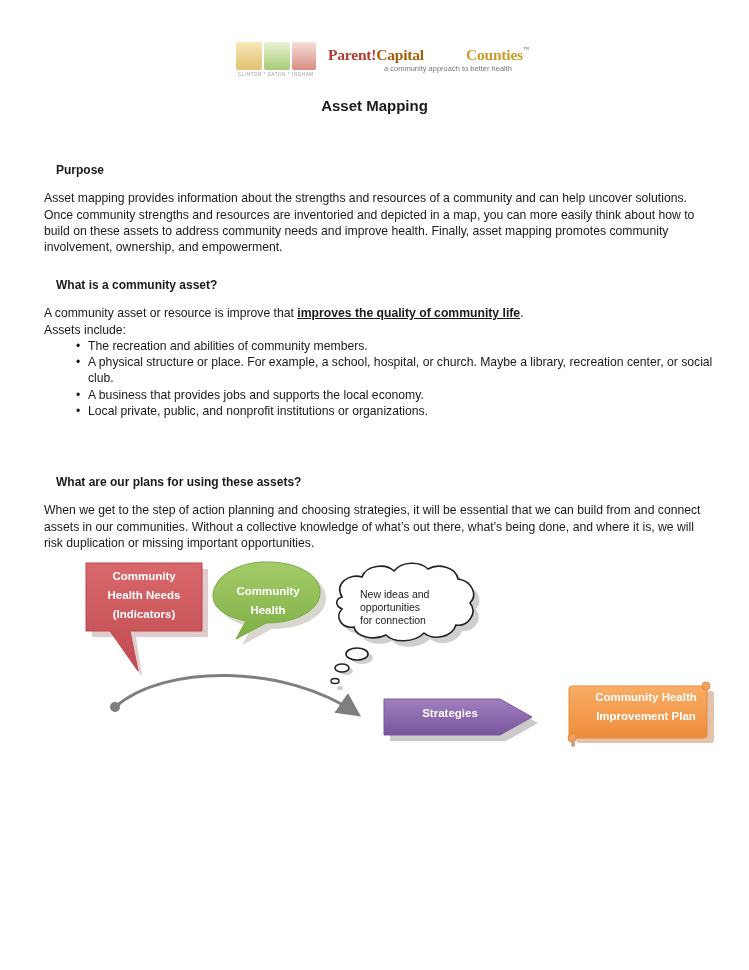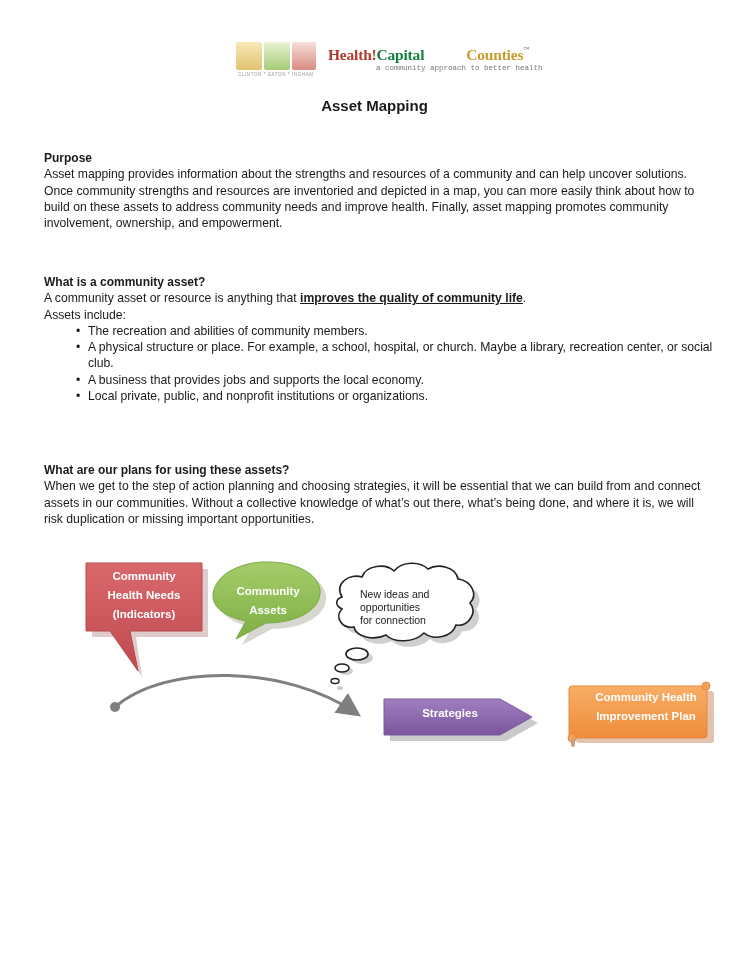--- a/index.html
+++ b/index.html
@@ -3,65 +3,65 @@
 <meta charset="utf-8">
 <style>
   html, body { margin: 0; padding: 0; background: #ffffff; }
   body { width: 749px; height: 970px; position: relative; overflow: hidden;
          font-family: "Liberation Sans", "DejaVu Sans", sans-serif; color: #1a1a1a; }
   .logo { position: absolute; left: 236px; top: 42px; width: 260px; height: 36px; }
   .logo-img { position: absolute; top: 0; width: 26px; height: 28px; border-radius: 2px; opacity: .8; }
   .logo-text { position: absolute; left: 92px; top: 4px; font-family: "Liberation Serif", serif;
                font-weight: bold; font-size: 15.5px; letter-spacing: -0.2px; white-space: nowrap; }
   .logo-text .t1 { color: #b03a2e; }
-  .logo-text .t2 { color: #15803d; }
+  .logo-text .t2 { color: #a16207; }
   .logo-text .t3 { color: #c89b2a; padding-left: 42px; }
-  .logo-tag { position: absolute; left: 140px; top: 22px; font-family: Liberation Mono, monospace;
+  .logo-tag { position: absolute; left: 148px; top: 22px; font-family: Liberation Sans, sans-serif;
               font-size: 7.5px; color: #777; white-space: nowrap; }
   .logo-caption { position: absolute; left: 2px; top: 30px; font-size: 4.5px; color: #999; letter-spacing: .6px; white-space: nowrap; }
 
   .title { position: absolute; left: 0; width: 749px; top: 97px; text-align: center;
            font-weight: bold; font-size: 15px; }
   .doc { position: absolute; left: 44px; width: 670px; font-size: 12.2px; line-height: 16.3px; }
-  .doc h3 { margin: 0; font-size: 12px; font-weight: bold; }
+  .doc h3 { margin: 12px; font-size: 12px; font-weight: bold; }
   .doc p { margin: 0; }
   .doc u b { text-decoration: underline; }
   .bullets { margin: 0; padding: 0; list-style: none; }
   .bullets li { position: relative; padding-left: 44px; text-indent: -12px; }
   .bullets li .dot { display: inline-block; width: 12px; text-indent: 0; }
 
   .diagram { position: absolute; left: 16px; top: 555px; width: 749px; height: 200px; }
   .shape-label { position: absolute; text-align: center; font-weight: bold; color: #fff;
                  font-size: 11.5px; line-height: 19px; }
   .cloud-label { position: absolute; font-size: 10.5px; line-height: 13px; color: #222; }
 </style>
 </head>
 <body>
 
 <div class="logo">
   <div class="logo-img" style="left:0;background:linear-gradient(180deg,#f6e3a8,#d9b34c);"></div>
   <div class="logo-img" style="left:28px;background:linear-gradient(180deg,#e3efc7,#8fbf55);"></div>
   <div class="logo-img" style="left:56px;width:24px;background:linear-gradient(180deg,#f4d7d2,#cf6f63);"></div>
   <div class="logo-caption">CLINTON * EATON * INGHAM</div>
   <div class="logo-text">
-    <span class="t1">Health!</span><span class="t2">Capital</span><span class="t3">Counties</span><span style="font-size:6px;color:#888;vertical-align:top;">™</span>
+    <span class="t1">Parent!</span><span class="t2">Capital</span><span class="t3">Counties</span><span style="font-size:6px;color:#888;vertical-align:top;">™</span>
   </div>
   <div class="logo-tag">a community approach to better health</div>
 </div>
 
 <div class="title">Asset Mapping</div>
 
 <div class="doc" style="top:150px;">
   <h3>Purpose</h3>
   <p>Asset mapping provides information about the strengths and resources of a community and can help uncover solutions. Once community strengths and resources are inventoried and depicted in a map, you can more easily think about how to build on these assets to address community needs and improve health. Finally, asset mapping promotes community involvement, ownership, and empowerment.</p>
 </div>
 
-<div class="doc" style="top:274px;">
+<div class="doc" style="top:265px;">
   <h3>What is a community asset?</h3>
-  <p><span>A community asset or resource is anything that </span><u><b>improves the quality of community life</b></u><span>.</span></p>
+  <p><span>A community asset or resource is improve that </span><u><b>improves the quality of community life</b></u><span>.</span></p>
   <p>Assets include:</p>
   <ul class="bullets">
     <li><span class="dot">•</span><span>The recreation and abilities of community members.</span></li>
     <li><span class="dot">•</span><span>A physical structure or place. For example, a school, hospital, or church. Maybe a library, recreation center, or social club.</span></li>
     <li><span class="dot">•</span><span>A business that provides jobs and supports the local economy.</span></li>
     <li><span class="dot">•</span><span>Local private, public, and nonprofit institutions or organizations.</span></li>
   </ul>
 </div>
 
 <div class="doc" style="top:462px;">
@@ -121,21 +121,21 @@
     <rect x="555" y="183" width="4" height="9" rx="2" fill="#cfa080"></rect>
   </svg>
 
   <div class="shape-label" style="left:70px;top:12px;width:116px;">
     <div>Community</div>
     <div>Health Needs</div>
     <div>(Indicators)</div>
   </div>
   <div class="shape-label" style="left:200px;top:27px;width:104px;">
     <div>Community</div>
-    <div>Assets</div>
+    <div>Health</div>
   </div>
   <div class="cloud-label" style="left:344px;top:33px;">
     <div>New ideas and</div>
     <div>opportunities</div>
     <div>for connection</div>
   </div>
   <div class="shape-label" style="left:368px;top:149px;width:132px;">
     <div>Strategies</div>
   </div>
   <div class="shape-label" style="left:553px;top:133px;width:154px;">

